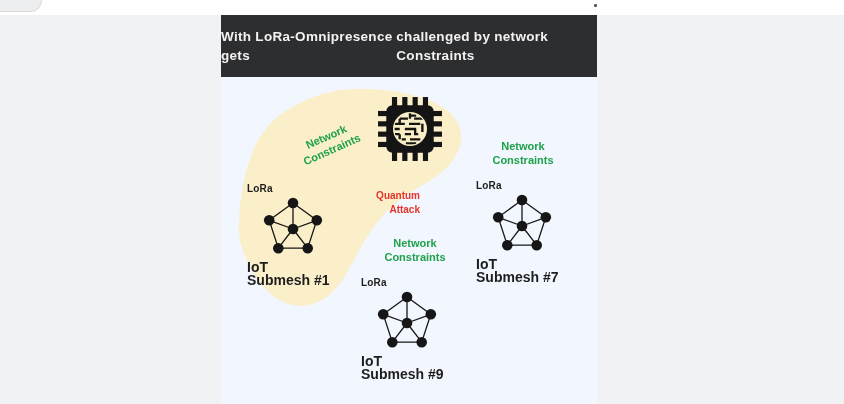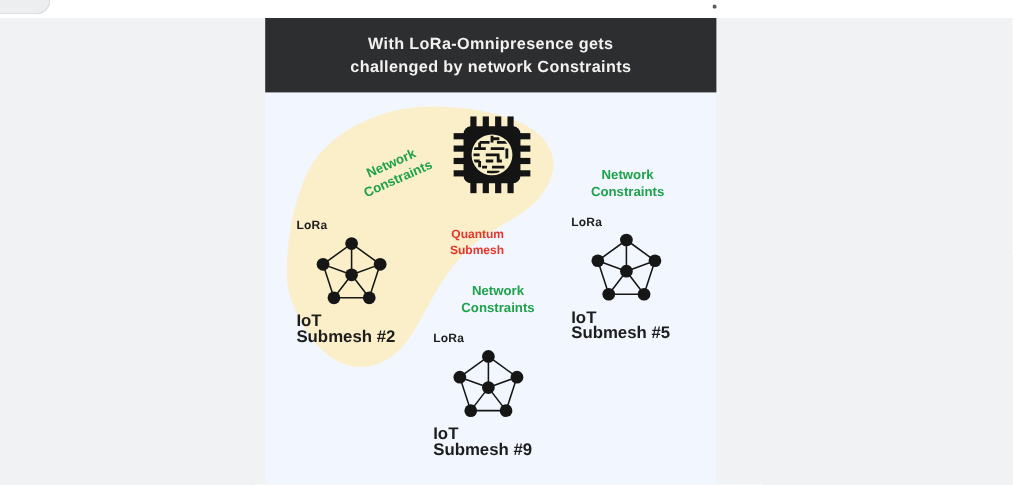--- a/index.html
+++ b/index.html
@@ -11,21 +11,21 @@
   .outer-bg { position:absolute; left:0; top:15px; width:844px; height:389px; background:#f1f2f4; }
   .top-strip { position:absolute; left:0; top:0; width:844px; height:15px; background:#ffffff; }
   .corner-curve { position:absolute; left:0; top:0; width:42px; height:12px;
                   background:#edeef0; border-bottom-right-radius:14px;
                   border-right:1px solid #d9dadc; border-bottom:1px solid #d9dadc; }
   .speck { position:absolute; left:594px; top:4px; width:3px; height:3px; background:#5a5a5a; border-radius:1px; }
 
   .panel { position:absolute; left:221px; top:15px; width:376px; height:389px; background:#f2f6fe; }
 
   .banner { position:absolute; left:221px; top:15px; width:376px; height:62px; background:#2d2e30;
-            display:flex; flex-direction:column; align-items:center; justify-content:center;
+            display:flex; flex-direction:row; align-items:center; justify-content:center;
             color:#f3f2f1; font-size:13.5px; font-weight:600; letter-spacing:.3px; line-height:19px; }
 
   .blob-svg { position:absolute; left:230px; top:84px; width:240px; height:225px; }
   .chip-svg { position:absolute; left:377px; top:96px; width:66px; height:66px; }
 
   .green-label { position:absolute; color:#1ea24a; font-weight:700; font-size:11px;
                  line-height:14px; text-align:center; }
   .green-rot { left:281px; top:129px; width:96px; transform:rotate(-24deg); }
   .green-mid { left:363px; top:236px; width:104px; }
   .green-right { left:471px; top:139px; width:104px; }
@@ -103,21 +103,21 @@
     </g>
   </svg>
 
   <div class="green-label green-rot">
     <div>Network</div>
     <div>Constraints</div>
   </div>
 
   <div class="red-label">
     <div>Quantum</div>
-    <div>Submesh</div>
+    <div>Attack</div>
   </div>
 
   <div class="green-label green-mid">
     <div>Network</div>
     <div>Constraints</div>
   </div>
   <div class="green-label green-right">
     <div>Network</div>
     <div>Constraints</div>
   </div>
@@ -133,21 +133,21 @@
         <circle cx="35" cy="6" r="5.3"></circle>
           <circle cx="58.8" cy="23.3" r="5.3"></circle>
         <circle cx="49.7" cy="51.2" r="5.3"></circle>
           <circle cx="20.3" cy="51.2" r="5.3"></circle>
         <circle cx="11.2" cy="23.3" r="5.3"></circle>
           <circle cx="35" cy="32" r="5.3"></circle>
       </g>
     </svg>
     <div class="subname">
       <div>IoT</div>
-      <div>Submesh #2</div>
+      <div>Submesh #1</div>
     </div>
   </div>
 
   <div class="submesh submesh-2">
     <div class="tech">LoRa</div>
     <svg class="mesh-svg" viewBox="0 0 70 62">
       <g stroke="#161616" stroke-width="1.3" fill="none">
         <polygon points="35,6 58.8,23.3 49.7,51.2 20.3,51.2 11.2,23.3"></polygon>
         <path d="M35 32 L35 6 M35 32 L58.8 23.3 M35 32 L49.7 51.2 M35 32 L20.3 51.2 M35 32 L11.2 23.3"></path>
       </g>
@@ -177,17 +177,17 @@
         <circle cx="35" cy="6" r="5.3"></circle>
           <circle cx="58.8" cy="23.3" r="5.3"></circle>
         <circle cx="49.7" cy="51.2" r="5.3"></circle>
           <circle cx="20.3" cy="51.2" r="5.3"></circle>
         <circle cx="11.2" cy="23.3" r="5.3"></circle>
           <circle cx="35" cy="32" r="5.3"></circle>
       </g>
     </svg>
     <div class="subname">
       <div>IoT</div>
-      <div>Submesh #5</div>
+      <div>Submesh #7</div>
     </div>
   </div>
 
 </div>
 
 </body></html>

